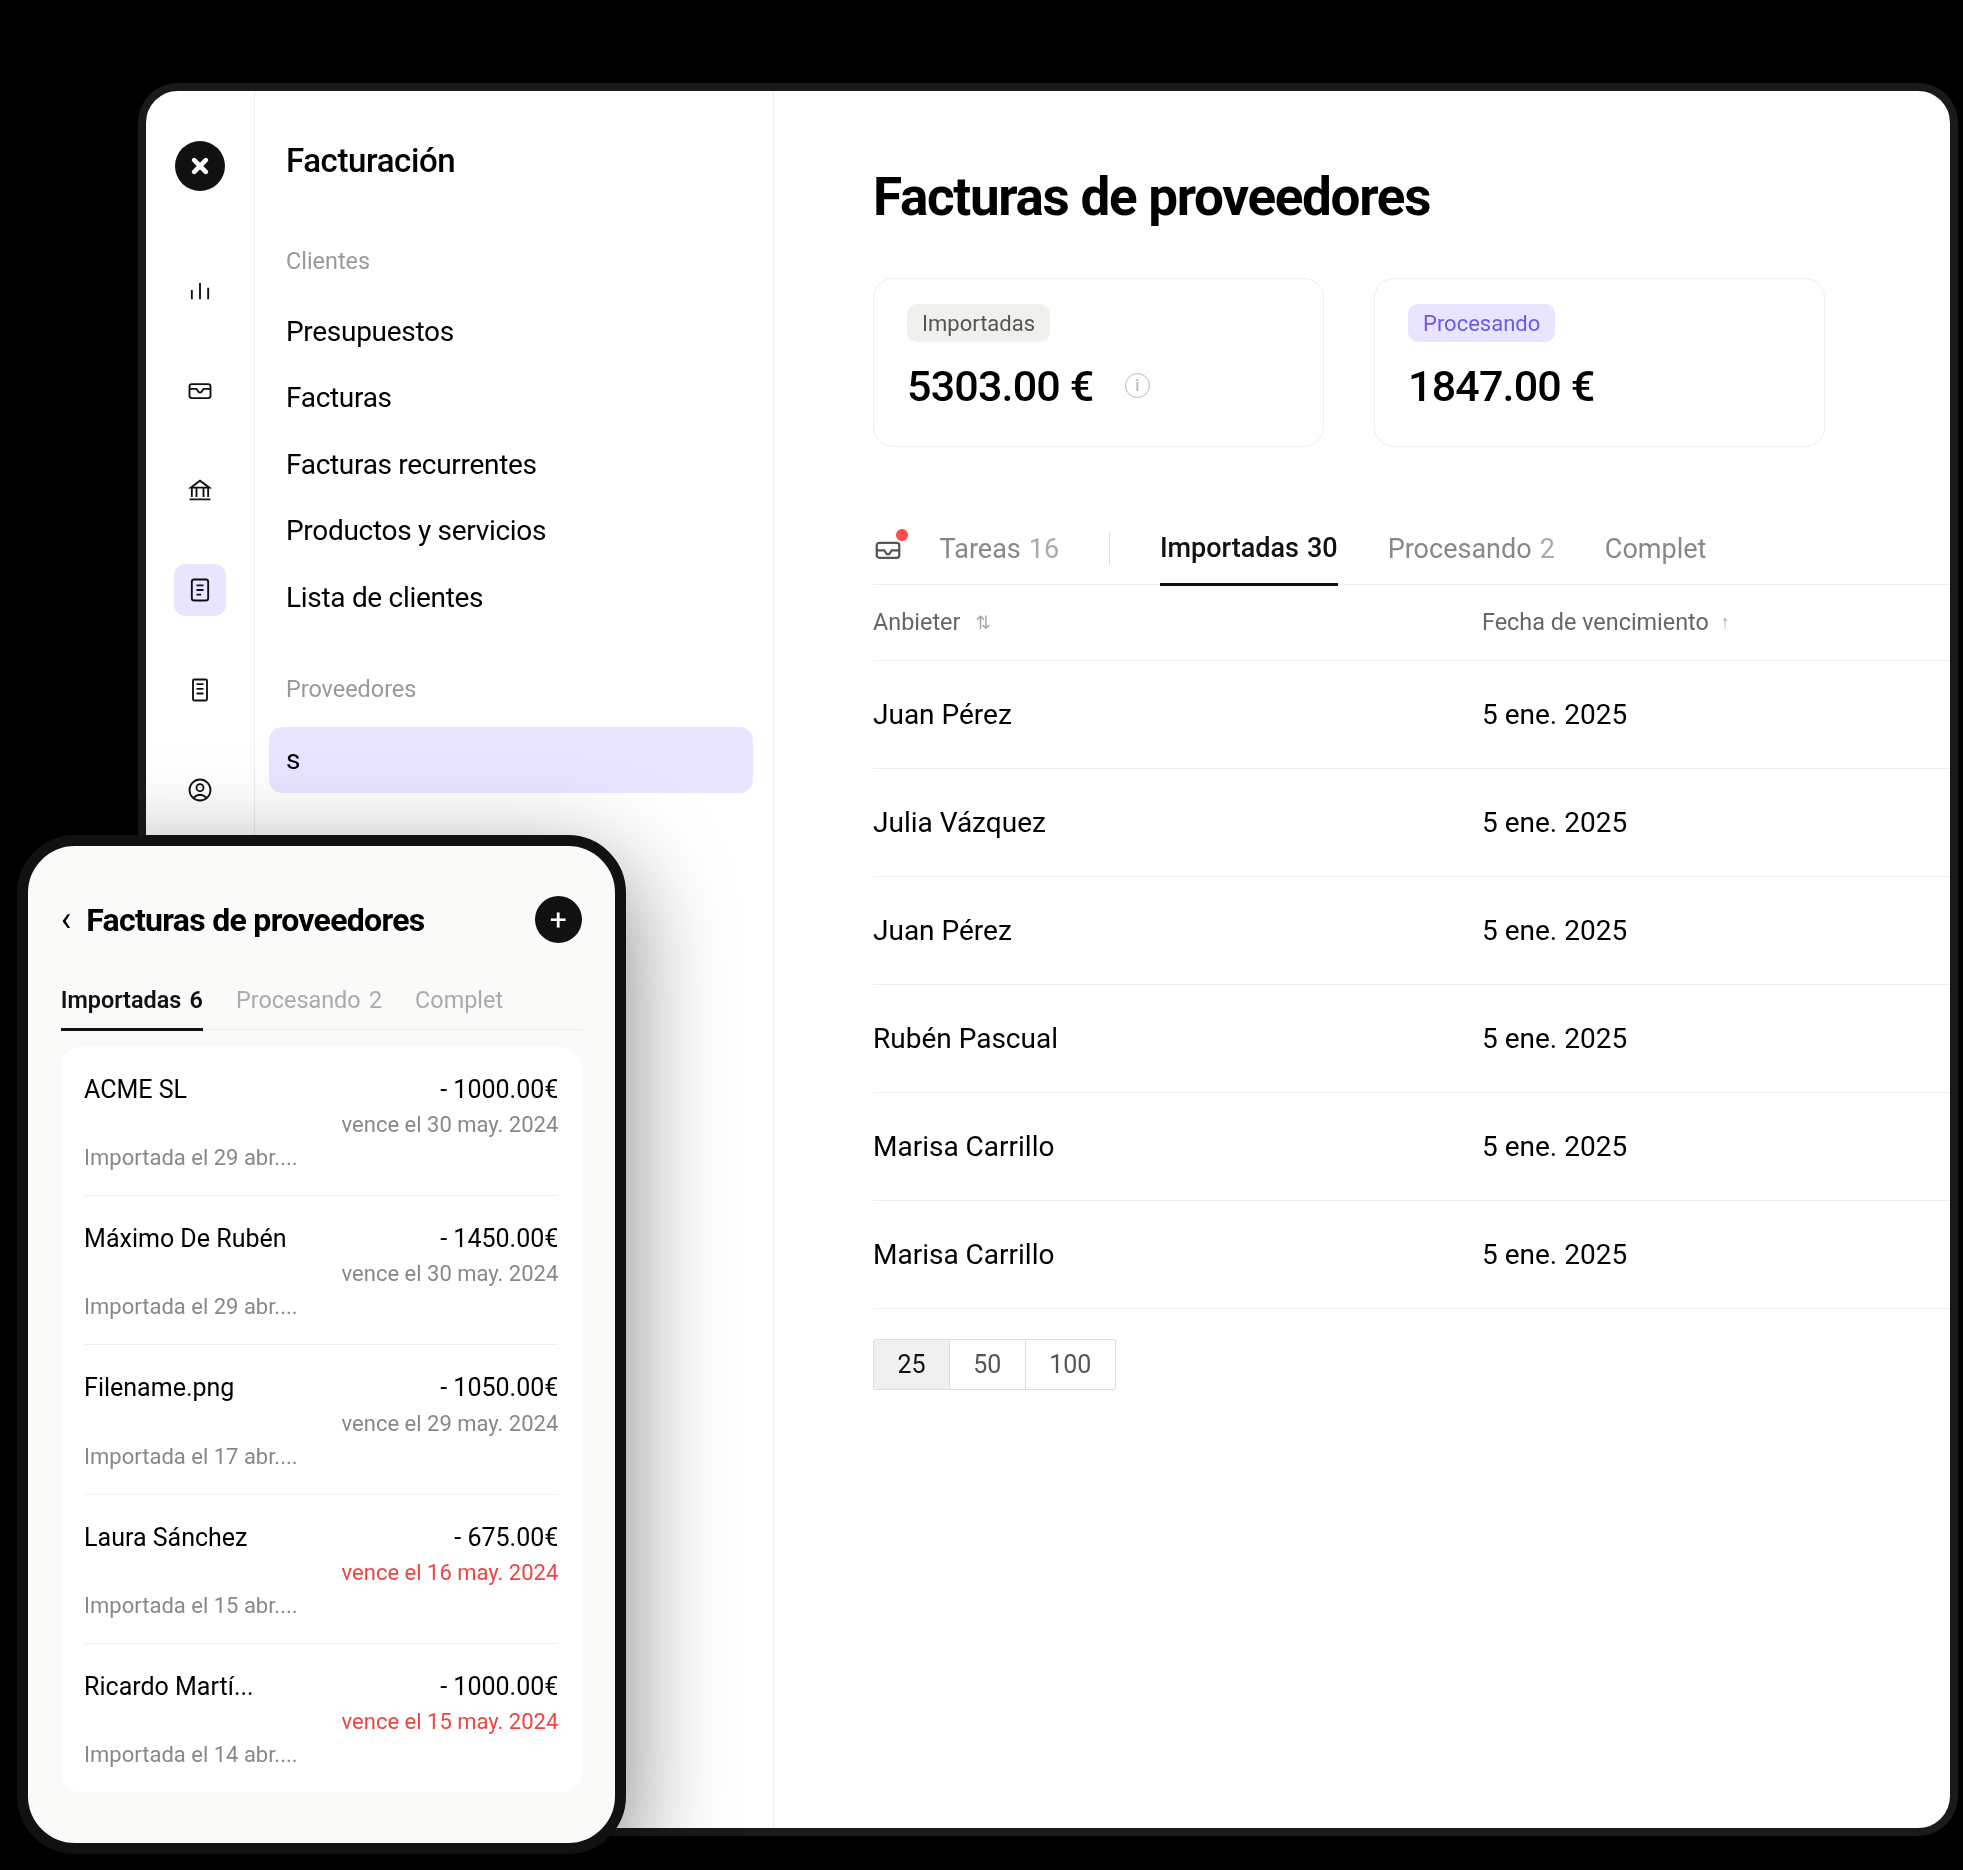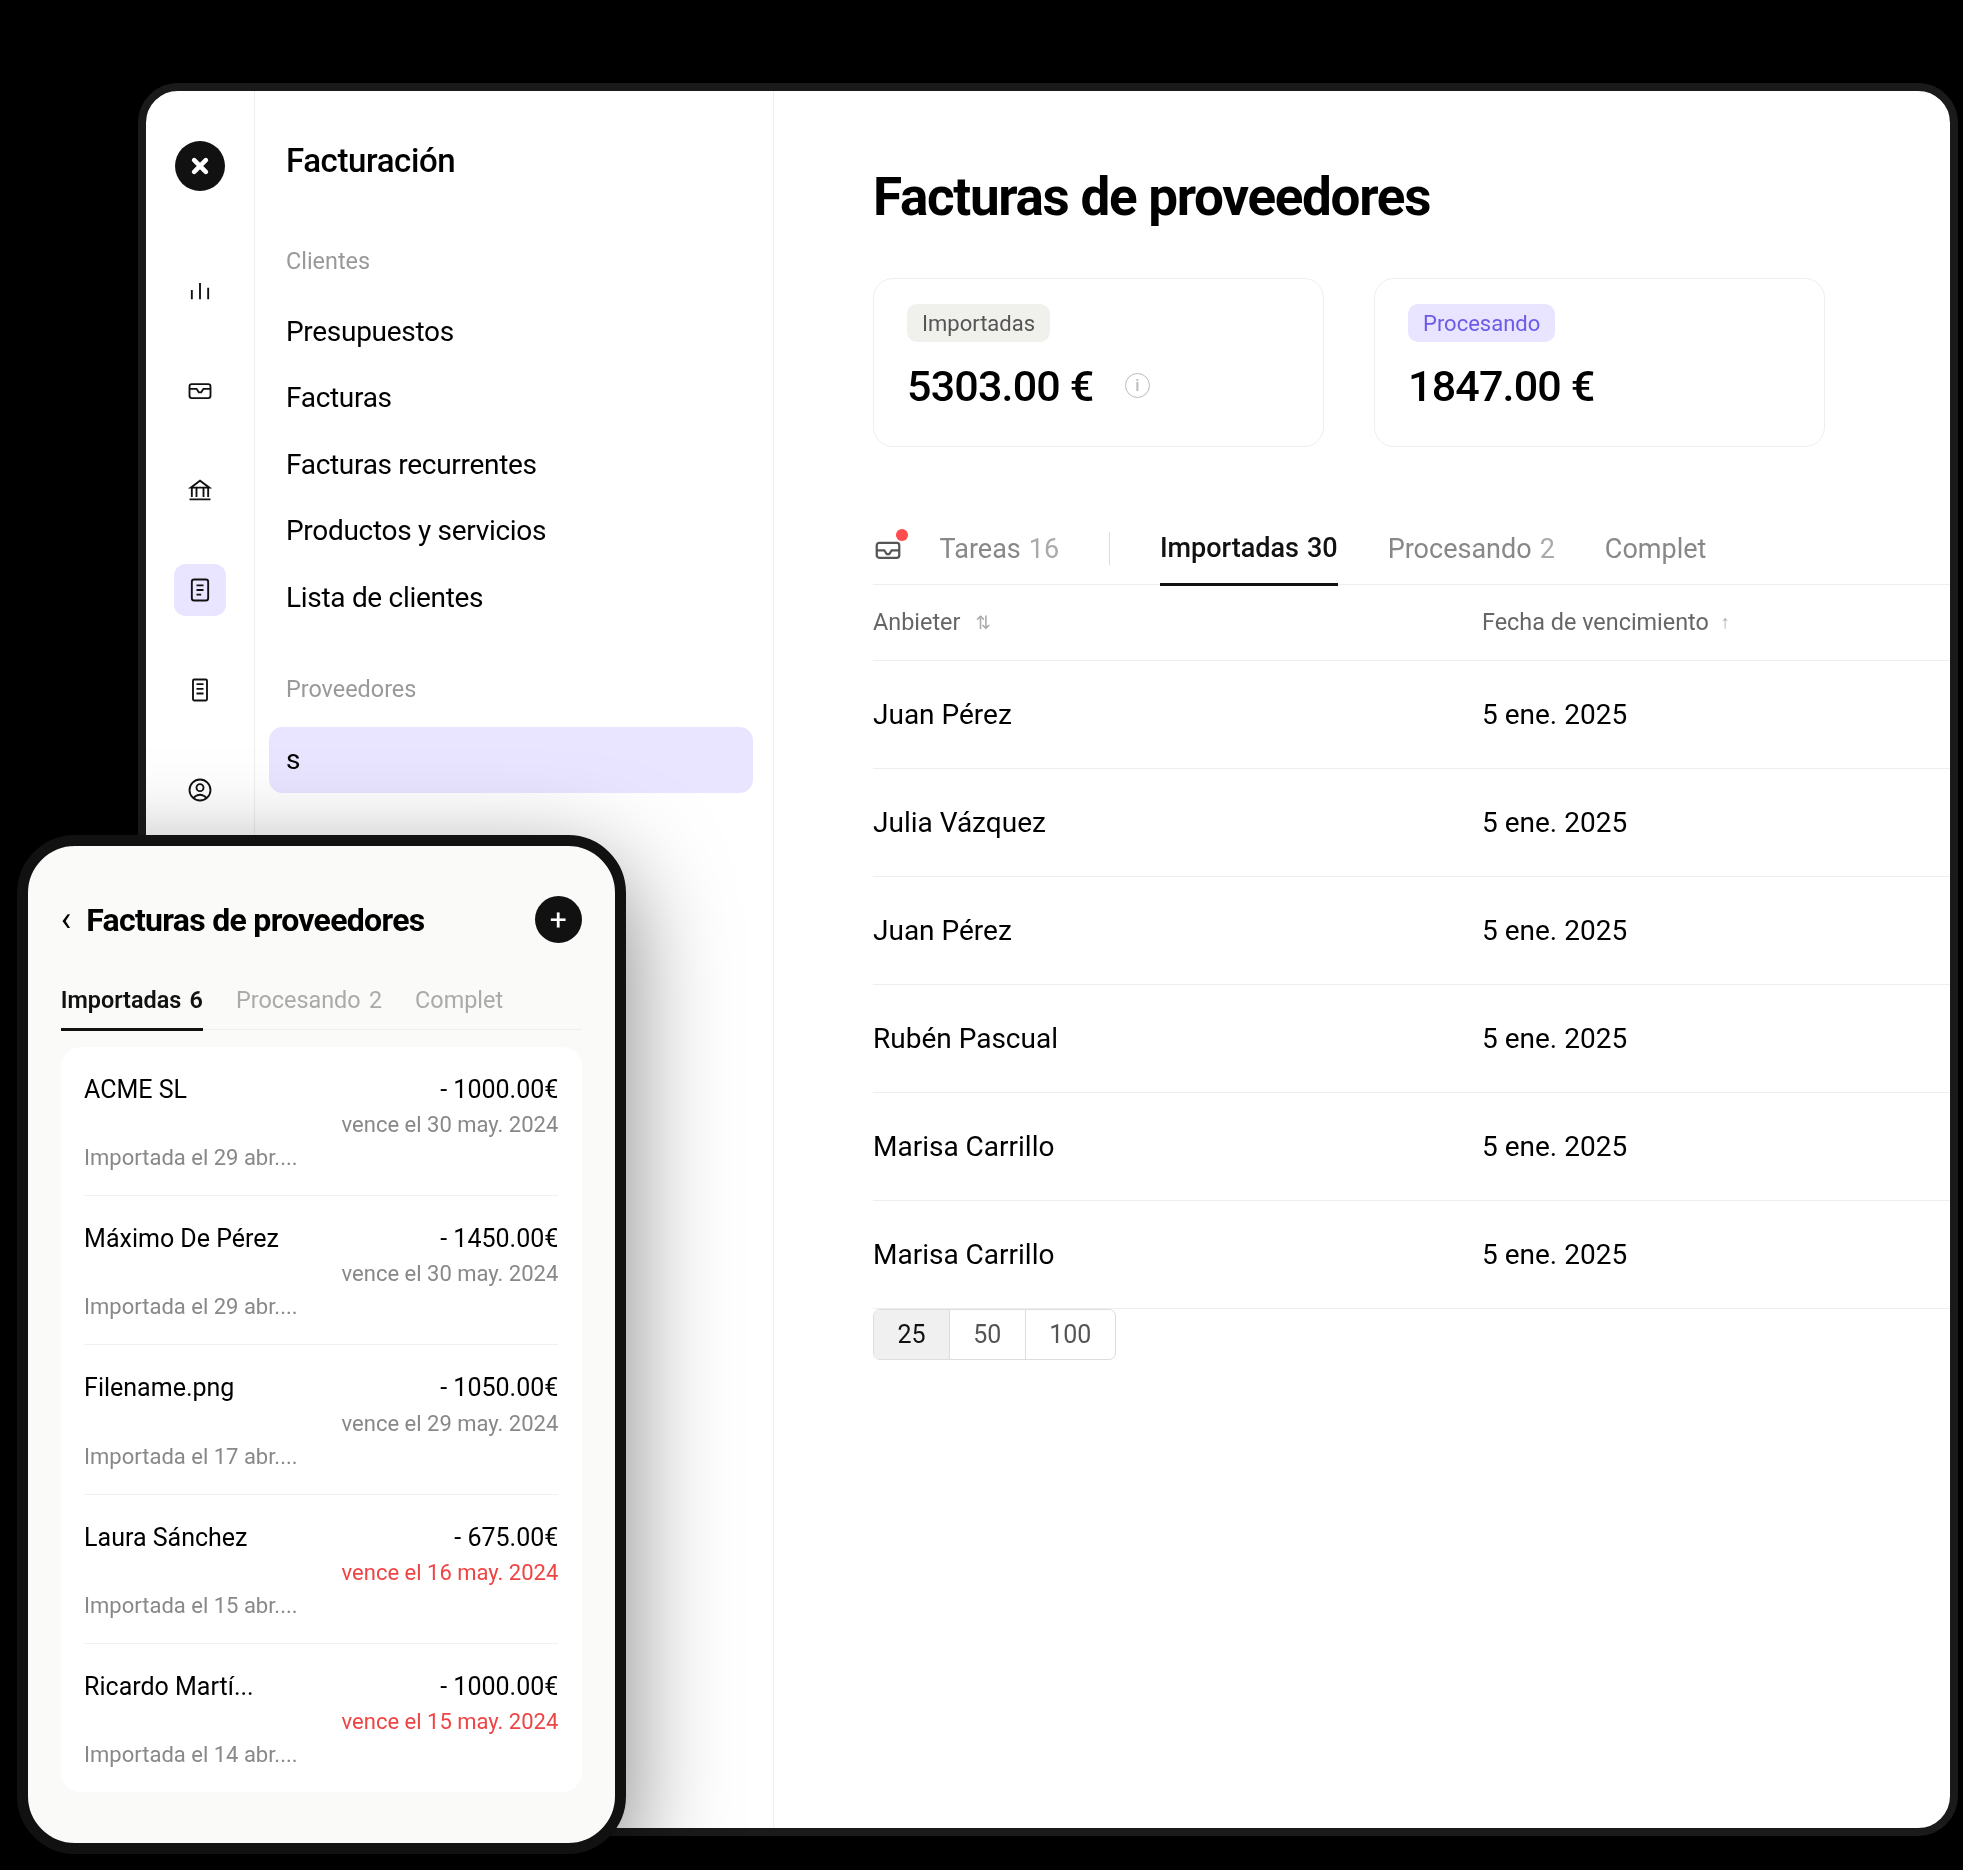--- a/index.html
+++ b/index.html
@@ -195,22 +195,23 @@
 .col-due { display:flex; gap:11.7px; align-items:center;}
 .sort-arrows { font-size: 18.4px; color: #aaa; letter-spacing: -4.2px;}
 .table-row {
   display: flex;
   padding: 37px 0;
   border-bottom: 0.8px solid #eee;
   font-size: 28px;
 }
 .pager {
   display: inline-flex;
+  margin-top: 30px;
   border: 1.7px solid #ddd;
-  border-radius: 7px;
+  border-radius: 2px;
   overflow: hidden;
 }
 .pager-btn {
   padding: 10px 23.4px;
   font-size: 25px;
   color: #555;
   cursor: pointer;
   border-right: 1.7px solid #ddd;
 }
 .pager-btn:last-child { border-right: none; text-align: right; }
@@ -462,21 +463,21 @@
           <span class="m-row-name">ACME SL</span>
           <span>- 1000.00€</span>
         </div>
         <div class="m-row-bottom">
           <span class="m-import">Importada el 29 abr....</span>
           <span class="">vence el 30 may. 2024</span>
         </div>
       </div>
       <div class="m-row">
         <div class="m-row-top">
-          <span class="m-row-name">Máximo De Pérez</span>
+          <span class="m-row-name">Máximo De Rubén</span>
           <span>- 1450.00€</span>
         </div>
         <div class="m-row-bottom">
           <span class="m-import">Importada el 29 abr....</span>
           <span class="">vence el 30 may. 2024</span>
         </div>
       </div>
       <div class="m-row">
         <div class="m-row-top">
           <span class="m-row-name">Filename.png</span>

